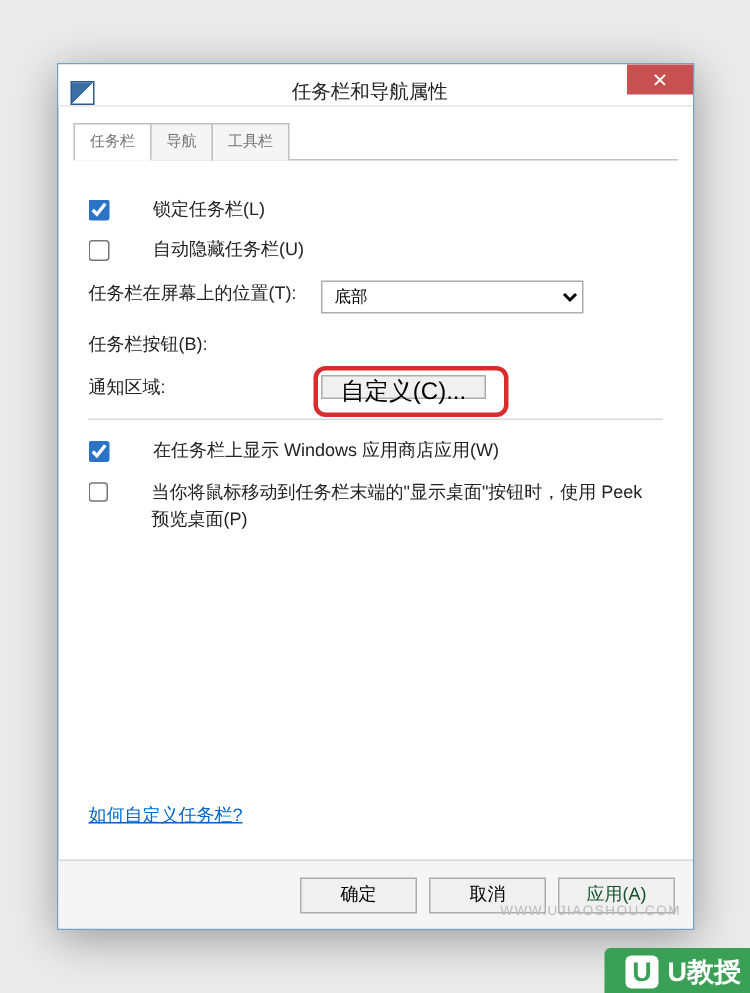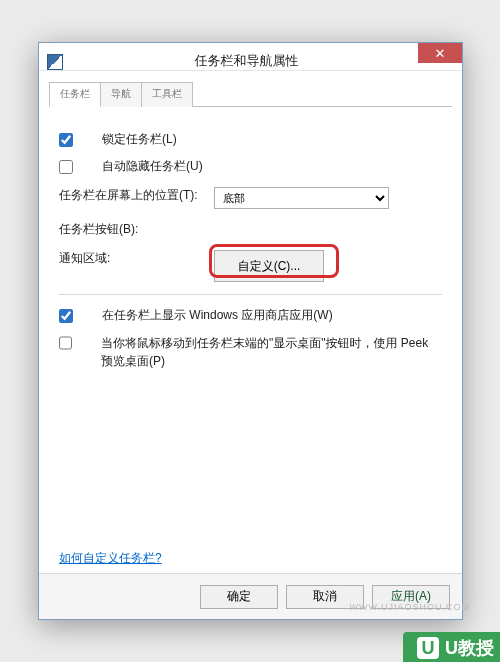--- a/index.html
+++ b/index.html
@@ -118,24 +118,24 @@
     max-width: 175px;
     height: 22px;
     border: 1px solid #adadad;
     background: #fff;
     font-size: 11px;
     padding: 0 4px;
     font-family: inherit;
   }
   .custom-btn {
     min-width: 110px;
-    height: 32px;
+    height: 16px;
     border: 1px solid #adadad;
     background: #f0f0f0;
-    font-size: 12px;
+    font-size: 16px;
     font-family: inherit;
     cursor: pointer;
     padding: 0 10px;
   }
   .highlight-ring {
     position: absolute;
     border: 3px solid #d62e2e;
     border-radius: 8px;
     pointer-events: none;
   }
@@ -273,17 +273,17 @@
     <a class="help-link">如何自定义任务栏?</a>
   </div>
 
   <div class="button-bar">
     <button class="btn">确定</button>
     <button class="btn">取消</button>
     <button class="btn" disabled="">应用(A)</button>
   </div>
 </div>
 
-<div class="watermark" style="bottom:50px; right:30px;">WWW.UJIAOSHOU.COM</div>
+<div class="watermark" style="bottom:50px; right:46px;">WWW.UJIAOSHOU.COM</div>
 <div class="watermark2">
   <div class="u-badge">U</div>
   <span>U教授</span>
 </div>
 
 </body></html>

